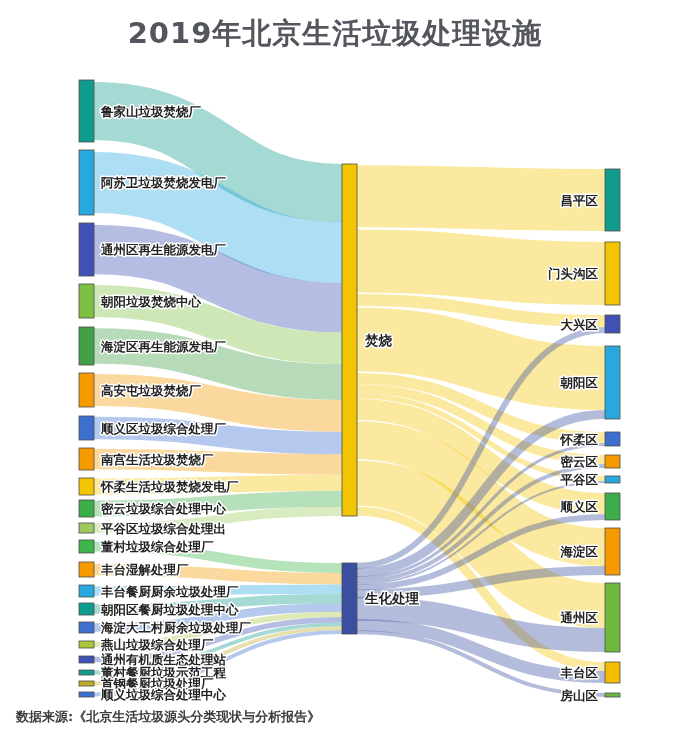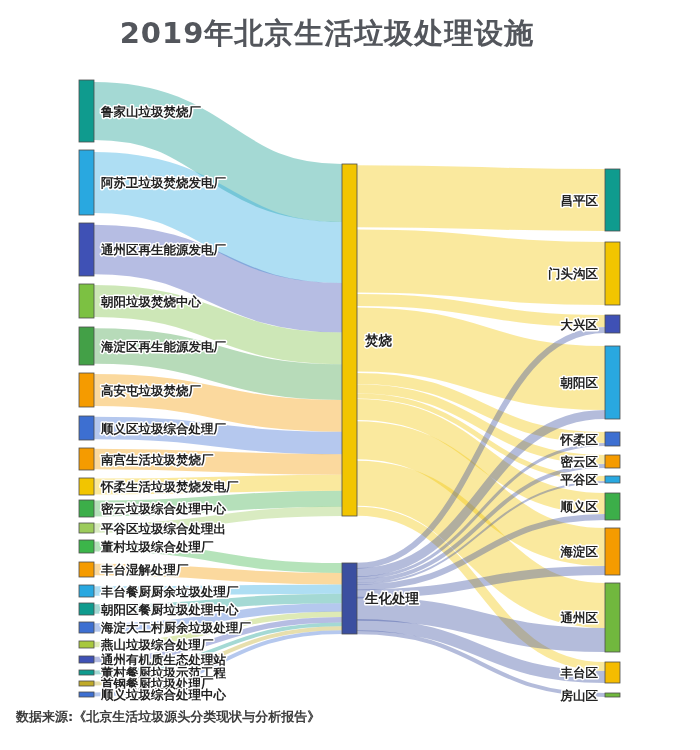--- a/index.html
+++ b/index.html
@@ -1,18 +1,18 @@
 <!DOCTYPE html>
 <html><head>
 <meta charset="utf-8">
 <style>
   html,body{margin:0;padding:0;background:#fff;}
   #stage{position:relative;width:700px;height:750px;background:#fff;overflow:hidden;
          font-family:"DejaVu Sans","Liberation Sans",sans-serif;}
-  #chart-title{position:absolute;top:14px;left:0;width:654px;text-align:center;
+  #chart-title{position:absolute;top:14px;left:8px;width:654px;text-align:center;
                font-size:29px;font-weight:bold;color:#53565c;letter-spacing:1px;}
   #source-note{position:absolute;left:16px;top:708px;font-size:13px;font-weight:bold;color:#3d3d3d;text-align:center;}
   svg{position:absolute;top:0;left:0;}
   .node-label{font-size:12.5px;font-weight:600;fill:#222;
               paint-order:stroke;stroke:#ffffff;stroke-width:3px;stroke-linejoin:round;}
   .mid-label{font-size:13.5px;}
 </style>
 </head>
 <body>
 

